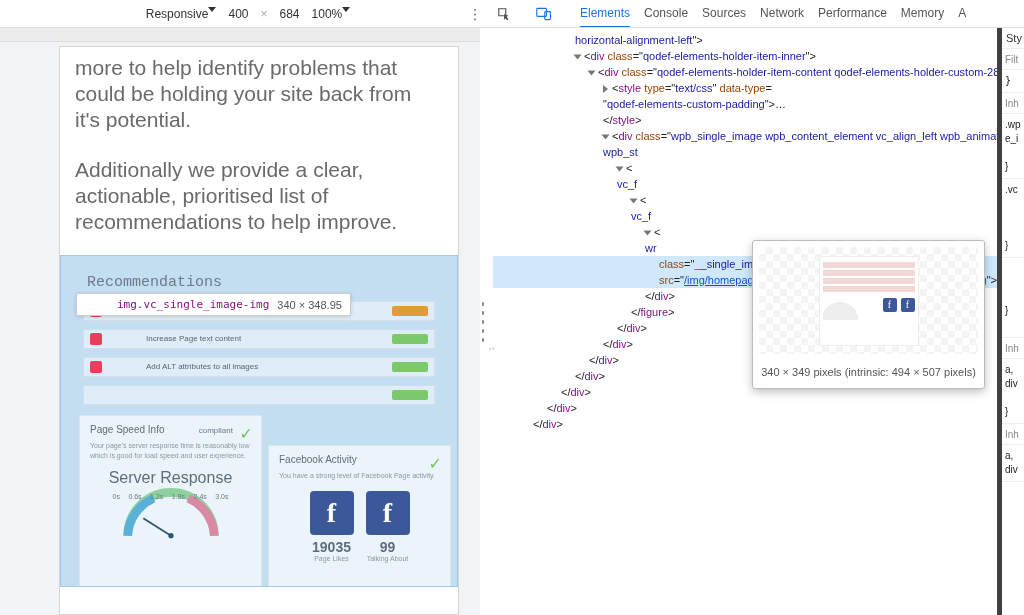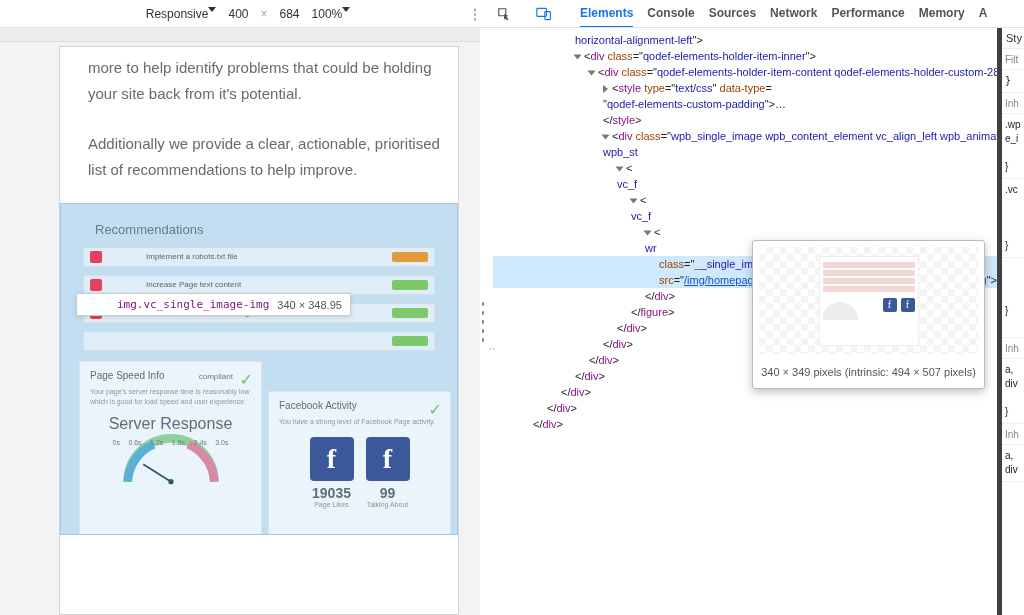--- a/index.html
+++ b/index.html
@@ -6,45 +6,45 @@
 body { width: 1024px; height: 615px; overflow: hidden; background: #fff; display: flex; flex-direction: column; font-size: 12px; color: #333; }
 
 
 .device-toolbar { height: 28px; display: flex; align-items: center; background: #fff; border-bottom: 1px solid #e0e0e0; padding: 0 8px; }
 .device-toolbar-left { flex: 1; display: flex; align-items: center; justify-content: center; gap: 12px; }
 .dev-label { color: #333; font-size: 12px; display: inline-flex; align-items: flex-start; }
 .caret-down { width: 0; height: 0; border-left: 4px solid transparent; border-right: 4px solid transparent; border-top: 5px solid #333; }
 .dim-sep { color: #aaa; }
 .kebab { margin-left: auto; color: #666; letter-spacing: 0; font-size: 14px; }
 
-.devtools-row { display: flex; align-items: center; height: 28px; border-bottom: 1px solid #e0e0e0; padding: 0 6px; gap: 20px; overflow: hidden; font-weight: bold; }
+.devtools-row { display: flex; align-items: center; height: 28px; border-bottom: 1px solid #e0e0e0; padding: 0 6px; gap: 20px; overflow: hidden; }
 .devtools-row .iconbtn { width: 20px; height: 20px; display: inline-flex; align-items: center; justify-content: center; color: #555; cursor: pointer; }
 .iconbtn.active { color: #1a73e8; }
 .devtools-tabs { display: flex; gap: 14px; margin-left: 6px; font-size: 12px; color: #555; }
 .devtools-tabs span { padding: 6px 0; cursor: pointer; white-space: nowrap; }
 .devtools-tabs span.active { color: #1a73e8; border-bottom: 2px solid #1a73e8; }
 
 .main { flex: 1; display: flex; min-height: 0; }
 
 
 .viewport-pane { width: 480px; display: flex; flex-direction: column; background: #f1f3f4; position: relative; }
 .ruler-h { height: 14px; background: #ececec; border-bottom: 1px solid #ddd; margin-bottom: 4px; }
 .viewport-wrap { flex: 1; display: flex; justify-content: center; padding: 0 2px 0 40px; overflow: hidden; }
 .viewport { width: 400px; background: #fff; border: 1px solid #d4d4d4; position: relative; overflow: hidden; }
 
-.page-content { padding: 8px 18px 0 28px; color: #6a6a6a; font-size: 15px; line-height: 26px; }
+.page-content { padding: 8px 18px 0 15px; color: #6a6a6a; font-size: 21px; line-height: 26px; }
 
 
 .elem-tooltip { position: absolute; top: 246px; left: 16px; background: #fff; border: 1px solid #ccc; border-radius: 2px; padding: 4px 8px; font-size: 11px; display: flex; align-items: center; gap: 8px; z-index: 5; box-shadow: 0 1px 4px rgba(0,0,0,.15);}
 .elem-tooltip .tag { color: #881280; font-family: Menlo, Consolas, monospace; font-weight: 500; margin-left: 32px; }
 .elem-tooltip .dims { color: #555; }
 
 
 .highlight-img { margin: 20px 0 0 0; height: 332px; background: #c4def1; border: 1px solid rgba(75,150,210,.3); position: relative; overflow: hidden; }
-.rec-header { padding: 18px 0 10px 34px; color: #6b7b8a; font-size: 13px; font-weight: 500; }
+.rec-header { padding: 18px 0 10px 26px; color: #6b7b8a; font-size: 15px; font-weight: 500; font-family: Liberation Mono, monospace; }
 .rec-row { display: flex; align-items: center; margin: 0 22px 8px 22px; background: rgba(255,255,255,.45); border: 1px solid rgba(0,0,0,.05); padding: 4px 6px; height: 20px; }
 .rec-row .dot { width: 12px; height: 12px; border-radius: 2px; background: #e83f5b; margin-right: 44px; }
 .rec-row .txt { flex: 1; font-size: 8px; color: #5a6672; line-height: 10px; }
 .rec-row .badge { width: 36px; height: 10px; border-radius: 2px; }
 .badge.orange { background: #e29a3b; }
 .badge.green { background: #7cc96c; }
 
 .cards-row { display: flex; gap: 6px; margin: 10px 0 0 12px; padding: 0 6px; height: 200px; }
 .card { flex: 1; background: rgba(255,255,255,.65); border: 1px solid rgba(0,0,0,.06); padding: 8px 10px; position: relative; }
 .card h4 { color: #5e6e7d; font-size: 10px; font-weight: 500; margin-bottom: 6px; }

